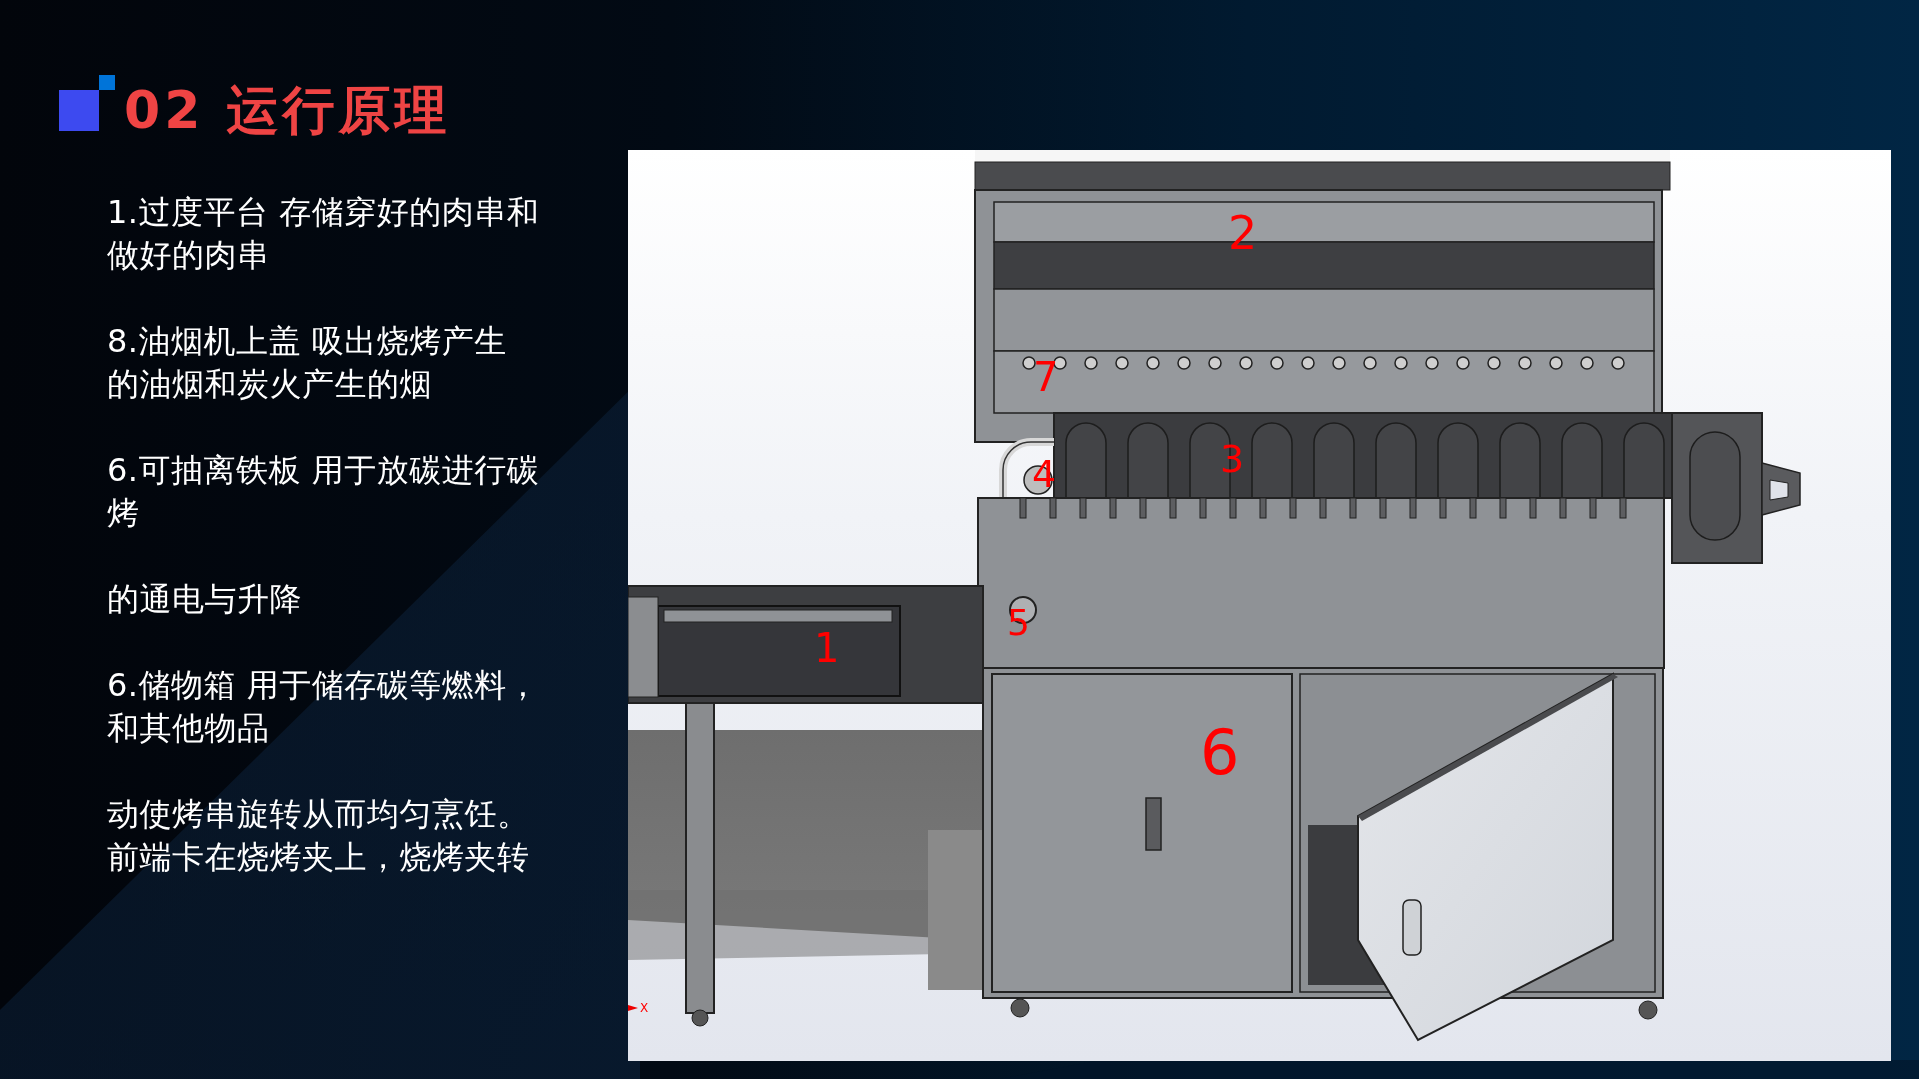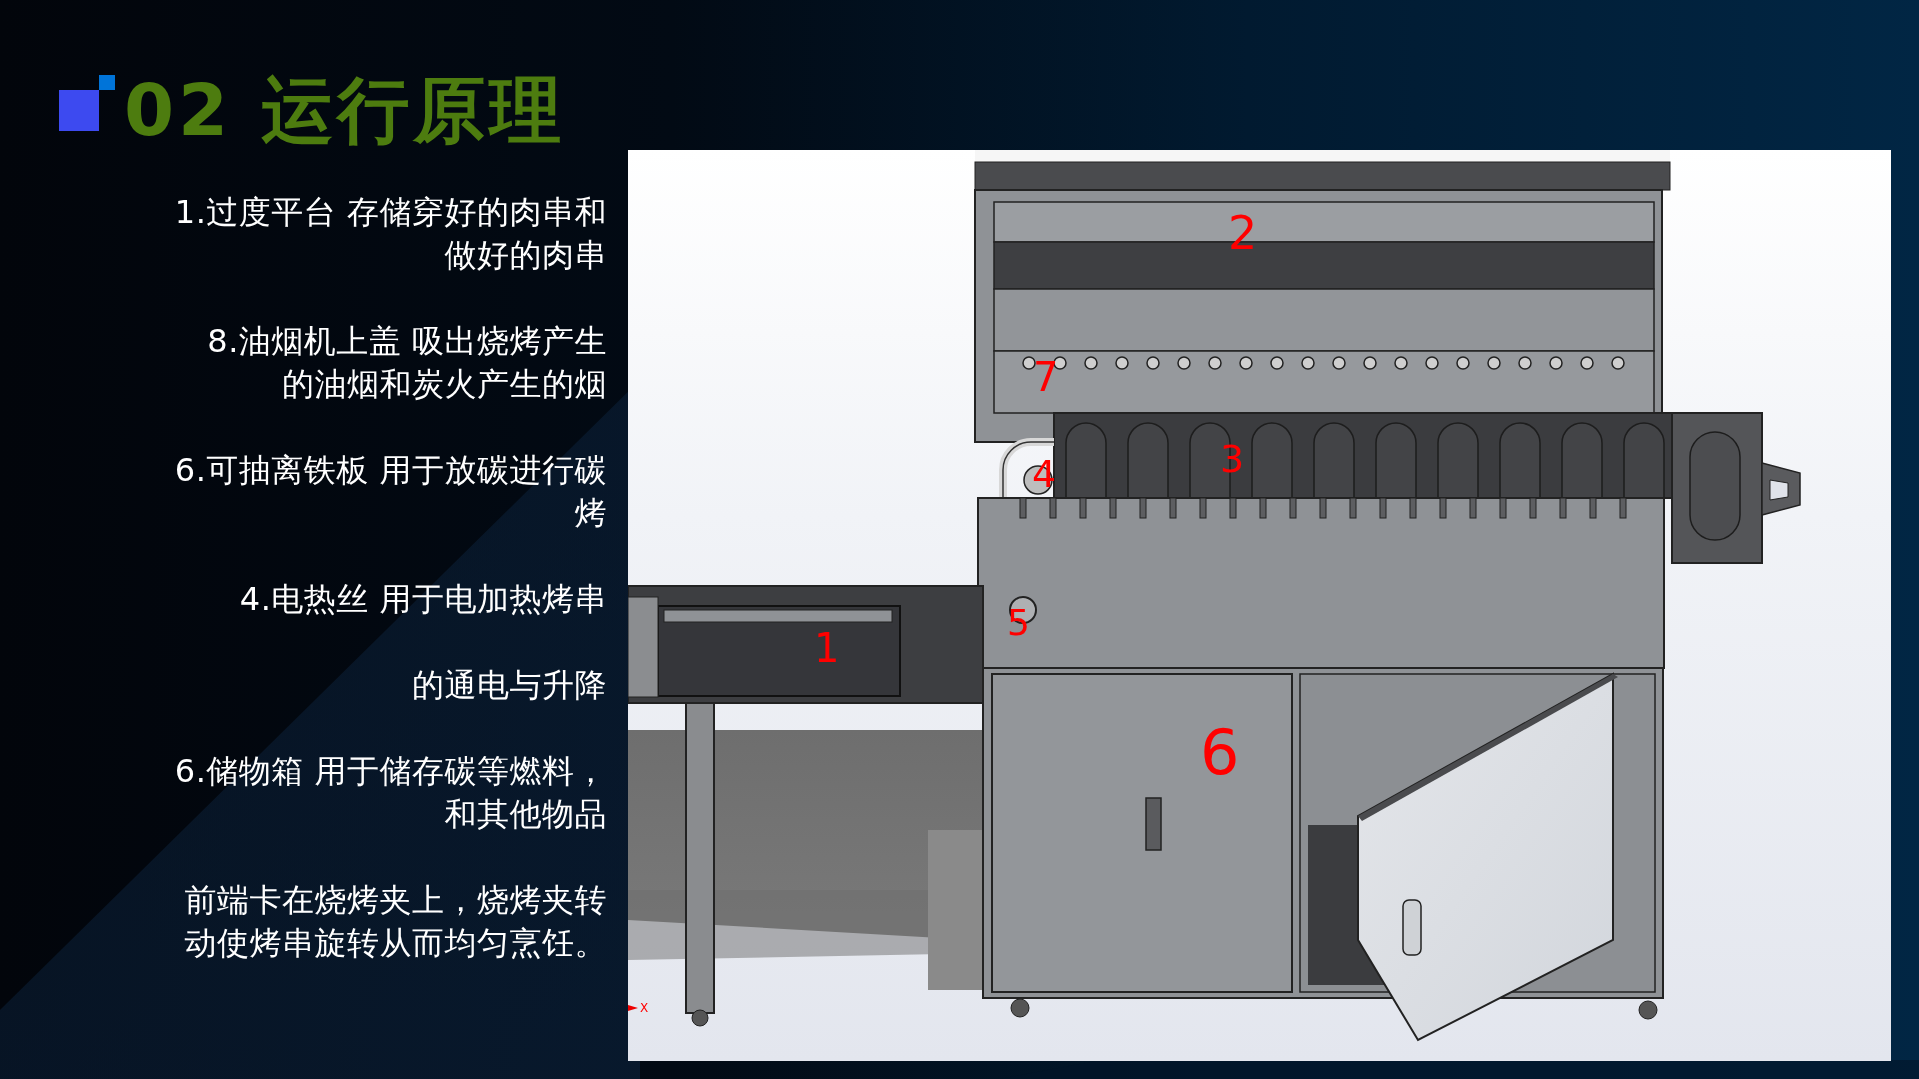--- a/index.html
+++ b/index.html
@@ -7,28 +7,28 @@
     width:1919px; height:1079px; overflow:hidden; position:relative;
     background: linear-gradient(90deg, #02050b 0%, #020a14 35%, #011a30 65%, #012644 100%);
     font-family: "DejaVu Sans", "Liberation Sans", sans-serif;
   }
   .diag {
     position:absolute; left:0; top:0; width:1919px; height:1079px; pointer-events:none;
   }
   .title-icon-big { position:absolute; left:59px; top:90px; width:40px; height:41px; background:#3d4af0; }
   .title-icon-small { position:absolute; left:99px; top:75px; width:16px; height:15px; background:#0074d9; }
   .page-title {
-    position:absolute; left:124px; top:74px; font-size:72px; font-weight:bold; color:#4d7c0f;
+    position:absolute; left:124px; top:74px; font-size:52px; font-weight:bold; color:#ef4444;
     letter-spacing:4px; line-height:72px; white-space:nowrap;
   }
   .desc-list { position:absolute; left:107px; top:191px; width:500px; }
   .desc-item {
     color:#ffffff; font-size:32px; line-height:43px; margin:0 0 43px 0; letter-spacing:0.5px;
   }
-  .desc-line { display:block; white-space:nowrap;text-align:right; }
+  .desc-line { display:block; white-space:nowrap; }
   .figure {
     position:absolute; left:628px; top:150px; width:1263px; height:911px; overflow:hidden;
     background: linear-gradient(180deg, #ffffff 0%, #f1f3f7 40%, #e3e6ee 100%);
   }
   .figure svg { position:absolute; left:0; top:0; }
   .callout {
     position:absolute; color:#ff0000; font-family:"DejaVu Sans", sans-serif; line-height:1;
   }
 </style>
 </head>
@@ -60,32 +60,29 @@
   </div>
   <div class="desc-item">
     <span class="desc-line">8.油烟机上盖  吸出烧烤产生</span>
     <span class="desc-line">的油烟和炭火产生的烟</span>
   </div>
   <div class="desc-item">
     <span class="desc-line">6.可抽离铁板 用于放碳进行碳</span>
     <span class="desc-line">烤</span>
   </div>
   <div class="desc-item">
-    <span class="desc-line">4.电热丝 用于电加热烤串</span>
-  </div>
-  <div class="desc-item">
     <span class="desc-line">的通电与升降</span>
   </div>
   <div class="desc-item">
     <span class="desc-line">6.储物箱 用于储存碳等燃料，</span>
     <span class="desc-line">和其他物品</span>
   </div>
   <div class="desc-item">
+    <span class="desc-line">动使烤串旋转从而均匀烹饪。</span>
     <span class="desc-line">前端卡在烧烤夹上，烧烤夹转</span>
-    <span class="desc-line">动使烤串旋转从而均匀烹饪。</span>
   </div>
 </div>
 
 <div class="figure">
   <svg width="1263" height="911" viewBox="0 0 1263 911">
     <defs>
       <linearGradient id="floor" x1="0" y1="0" x2="0" y2="1">
         <stop offset="0" stop-color="#6e6e6e"></stop>
         <stop offset="1" stop-color="#7a7a7a"></stop>
       </linearGradient>

